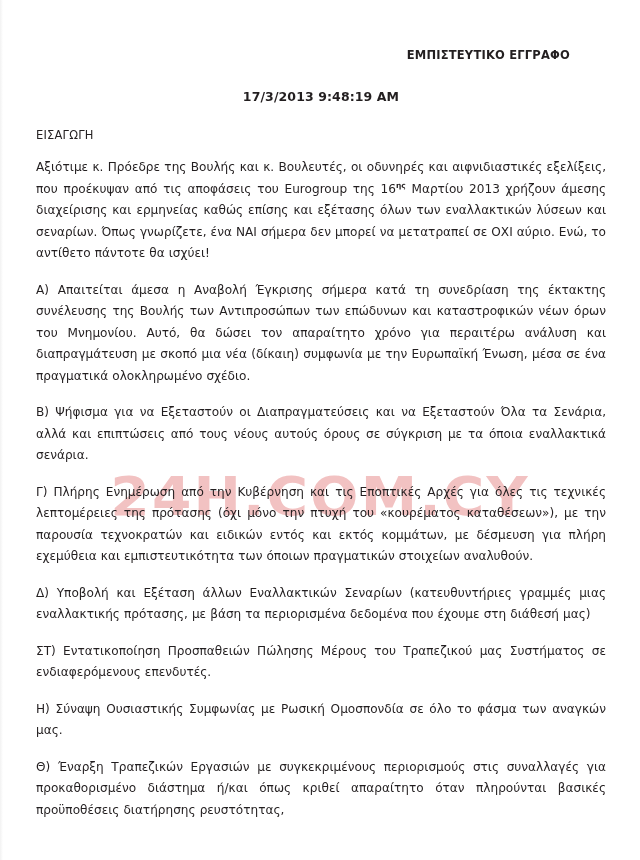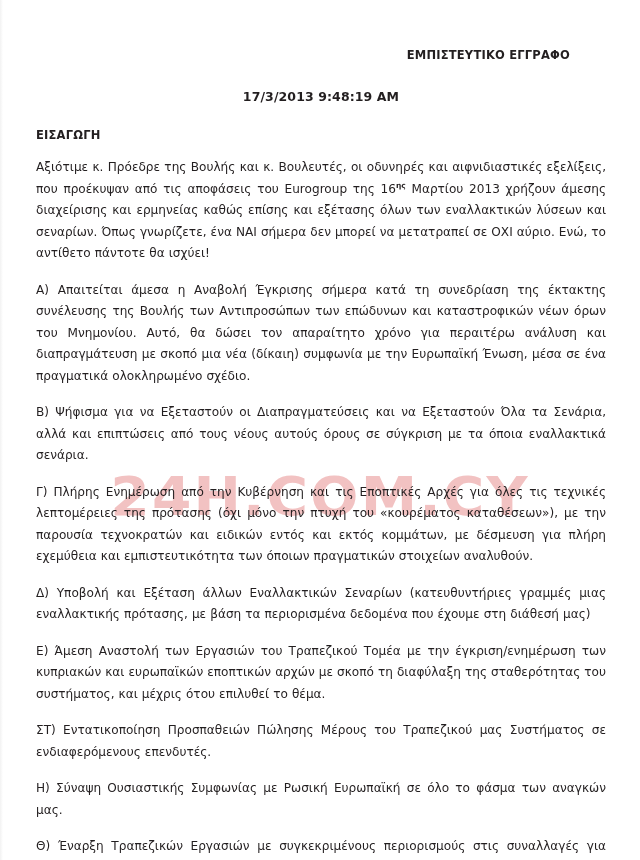--- a/index.html
+++ b/index.html
@@ -74,21 +74,21 @@
   .doc-date {
     text-align: center;
     font-size: 12.5px;
     font-weight: bold;
     margin-top: 27px;
     letter-spacing: .1px;
   }
 
   .section-title {
     font-size: 11.5px;
-    font-weight: bold;
+    font-weight: normal;
     margin-top: 24px;
     letter-spacing: .2px;
   }
 
   p.para {
     font-size: 12.1px;
     line-height: 1.78;
     text-align: justify;
     margin: 0;
     margin-top: 15px;
@@ -117,22 +117,21 @@
     <p class="para"><span>Αξιότιμε κ. Πρόεδρε της Βουλής και κ. Βουλευτές, οι  οδυνηρές και αιφνιδιαστικές εξελίξεις, που προέκυψαν από τις αποφάσεις του Eurogroup της 16</span><sup>ης</sup><span> Μαρτίου 2013 χρήζουν άμεσης διαχείρισης και ερμηνείας καθώς επίσης και εξέτασης όλων των εναλλακτικών λύσεων και σεναρίων.  Όπως γνωρίζετε, ένα ΝΑΙ σήμερα δεν μπορεί να μετατραπεί σε ΟΧΙ αύριο. Ενώ, το αντίθετο πάντοτε θα ισχύει!</span></p>
 
     <p class="para"><span>Α) Απαιτείται άμεσα η </span><span class="u">Αναβολή Έγκρισης</span><span> σήμερα κατά τη συνεδρίαση της έκτακτης συνέλευσης της Βουλής των Αντιπροσώπων των επώδυνων και καταστροφικών νέων όρων του Μνημονίου. Αυτό, θα δώσει τον απαραίτητο χρόνο για περαιτέρω ανάλυση και διαπραγμάτευση με σκοπό μια νέα (</span><span class="u">δίκαιη</span><span>) συμφωνία με την Ευρωπαϊκή Ένωση, μέσα σε ένα πραγματικά ολοκληρωμένο σχέδιο.</span></p>
 
     <p class="para"><span>Β) </span><span class="u">Ψήφισμα για να Εξεταστούν οι Διαπραγματεύσεις</span><span> και να </span><span class="u">Εξεταστούν Όλα τα Σενάρια,</span><span> αλλά και επιπτώσεις από τους νέους αυτούς όρους σε σύγκριση με τα όποια εναλλακτικά σενάρια.</span></p>
 
     <p class="para"><span>Γ) </span><span class="u">Πλήρης Ενημέρωση</span><span> από την Κυβέρνηση και τις Εποπτικές Αρχές για όλες τις τεχνικές λεπτομέρειες της πρότασης (όχι μόνο την πτυχή του «κουρέματος καταθέσεων»), με την παρουσία τεχνοκρατών και ειδικών εντός και εκτός κομμάτων, με δέσμευση για πλήρη εχεμύθεια και εμπιστευτικότητα των όποιων πραγματικών στοιχείων αναλυθούν.</span></p>
 
     <p class="para"><span>Δ) </span><span class="u">Υποβολή και Εξέταση άλλων Εναλλακτικών Σεναρίων</span><span> (κατευθυντήριες γραμμές μιας εναλλακτικής πρότασης, με βάση τα περιορισμένα δεδομένα που έχουμε στη διάθεσή μας)</span></p>
 
-    <p class="para"><span>Ε) </span><span class="u">Άμεση Αναστολή των Εργασιών του Τραπεζικού Τομέα</span><span> με την έγκριση/ενημέρωση των κυπριακών και ευρωπαϊκών εποπτικών αρχών με σκοπό τη διαφύλαξη της σταθερότητας του συστήματος, και μέχρις ότου επιλυθεί το θέμα.</span></p>
 
     <p class="para"><span>ΣΤ) </span><span class="u">Εντατικοποίηση Προσπαθειών Πώλησης Μέρους του Τραπεζικού μας Συστήματος</span><span> σε ενδιαφερόμενους επενδυτές.</span></p>
 
-    <p class="para"><span>Η) </span><span class="u">Σύναψη Ουσιαστικής Συμφωνίας με Ρωσική Ευρωπαϊκή</span><span> σε όλο το φάσμα των αναγκών μας.</span></p>
+    <p class="para"><span>Η) </span><span class="u">Σύναψη Ουσιαστικής Συμφωνίας με Ρωσική Ομοσπονδία</span><span> σε όλο το φάσμα των αναγκών μας.</span></p>
 
     <p class="para"><span>Θ) </span><span class="u">Έναρξη Τραπεζικών Εργασιών με συγκεκριμένους περιορισμούς</span><span> στις συναλλαγές για προκαθορισμένο διάστημα ή/και όπως κριθεί απαραίτητο </span><span class="u">όταν πληρούνται βασικές προϋποθέσεις διατήρησης ρευστότητας,</span></p>
 
   </div>
 </div>
 
 </body></html>

